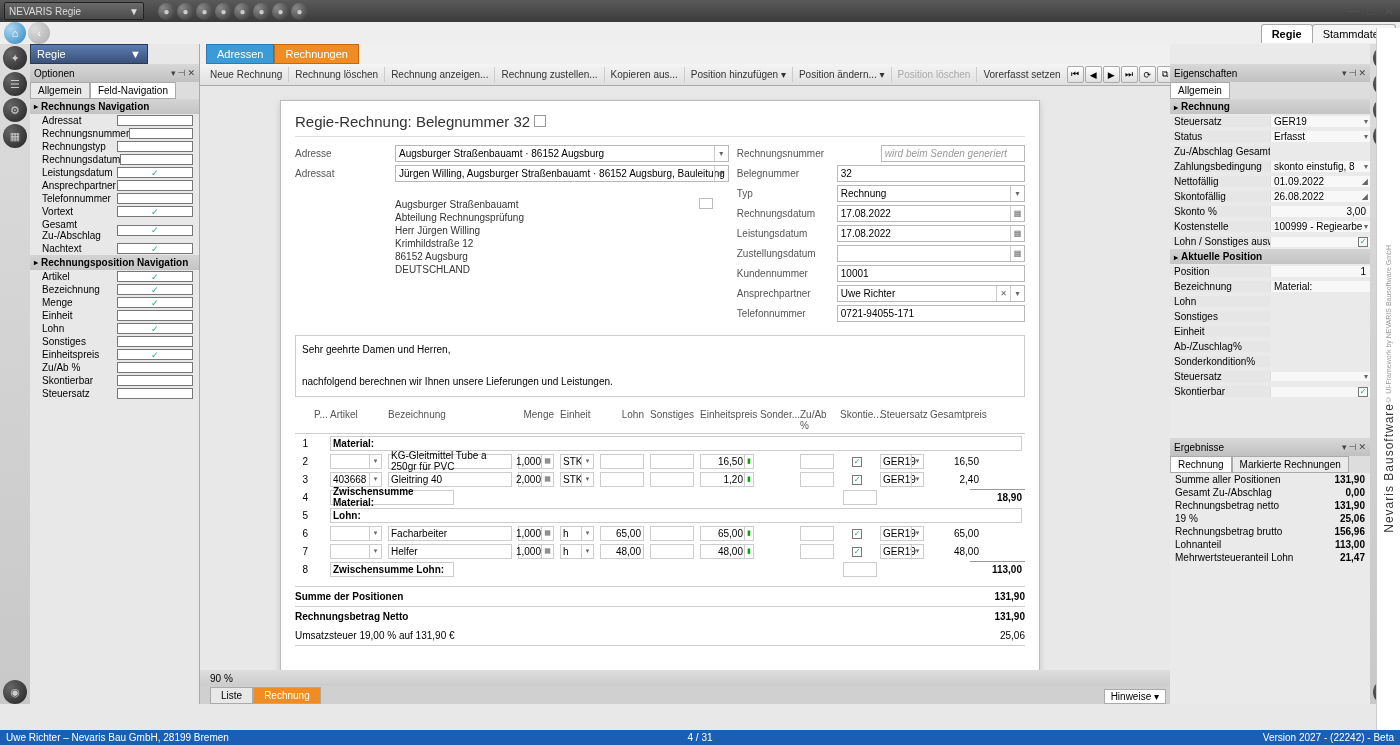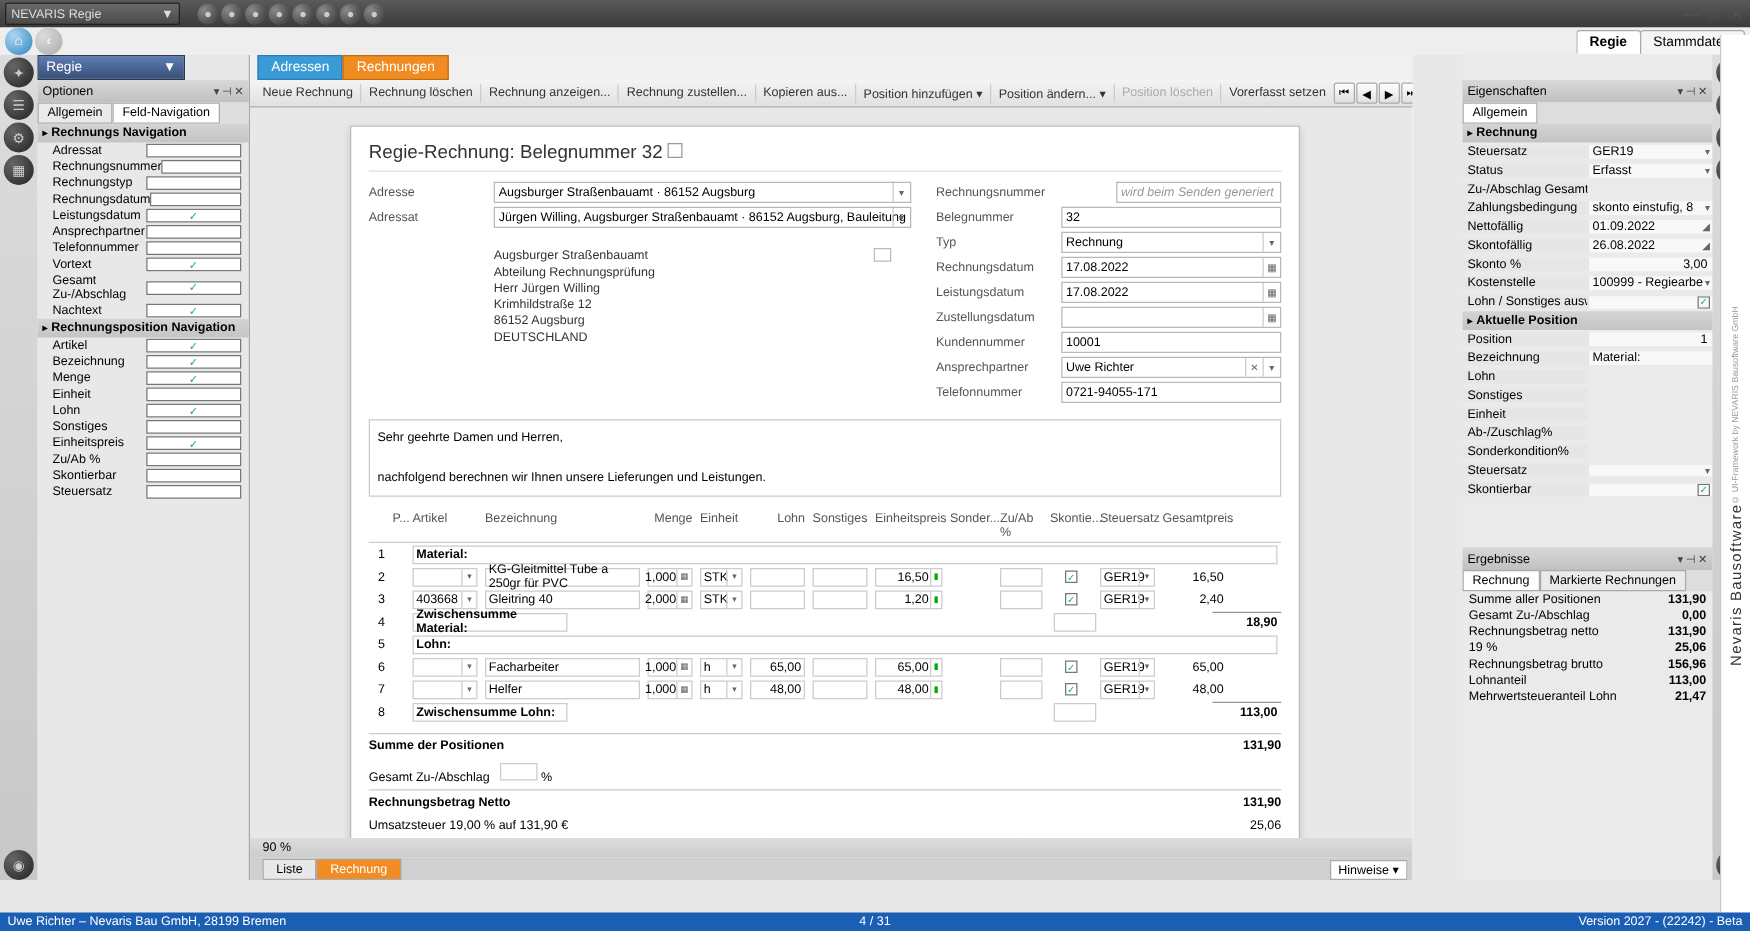--- a/index.html
+++ b/index.html
@@ -38,21 +38,21 @@
 .toolbar{height:22px;background:linear-gradient(#f4f4f4,#e0e0e0);border-bottom:1px solid #aaa;display:flex;align-items:center;padding:0 4px;gap:0;}
 .tbtn{padding:2px 6px;font-size:10px;color:#333;cursor:pointer;white-space:nowrap;}
 .tbtn.disabled{color:#aaa;}
 .tbtn:not(:first-child){border-left:1px solid #ccc;}
 .pager{margin-left:auto;display:flex;gap:1px;}
 .pager span{width:17px;height:17px;border:1px solid #aaa;background:linear-gradient(#fff,#e0e0e0);display:inline-flex;align-items:center;justify-content:center;font-size:9px;border-radius:2px;}
 .watermark-area{flex:1;background:#e8e8e8;position:relative;overflow:auto;}
 .doc{position:absolute;left:80px;top:14px;width:760px;background:#fff;border:1px solid #bbb;box-shadow:0 2px 6px rgba(0,0,0,0.15);padding:12px 14px 18px;}
 .doc-title{font-size:15px;color:#333;padding-bottom:6px;border-bottom:1px solid #ddd;}
 .pop-icon{display:inline-block;width:12px;height:12px;border:1px solid #999;margin-left:4px;position:relative;}
-.form-2col{display:flex;gap:20px;margin-top:8px;}
+.form-2col{display:flex;gap:8px;margin-top:8px;}
 .col{flex:1;}
 .frow{display:flex;align-items:center;margin-bottom:3px;font-size:10px;}
 .frow label{width:100px;color:#555;}
 .finput{flex:1;height:17px;border:1px solid #b8b8b8;background:#fff;padding:0 3px;font-size:10px;display:flex;align-items:center;position:relative;}
 .finput .dd{position:absolute;right:0;top:0;width:14px;height:15px;border-left:1px solid #ccc;display:flex;align-items:center;justify-content:center;font-size:8px;color:#666;}
 .finput.ro{color:#999;font-style:italic;margin-left:44px;}
 .addrtext{margin-left:100px;font-size:10px;line-height:13px;color:#333;margin-top:16px;width:310px;position:relative;}
 .mail-icon{position:absolute;right:-8px;top:0;width:14px;height:11px;border:1px solid #bbb;}
 .greet{margin-top:10px;border:1px solid #ccc;padding:6px;font-size:10px;line-height:16px;}
 .grid{margin-top:10px;font-size:10px;}
@@ -83,21 +83,21 @@
 .trow{display:flex;justify-content:space-between;padding:4px 0;}
 .trow.bold{font-weight:bold;}
 .tline{border-top:1px solid #ccc;}
 .smallinput{width:30px;height:14px;border:1px solid #ccc;display:inline-block;}
 .zoom-row{height:16px;background:linear-gradient(#ddd,#ccc);display:flex;align-items:center;padding-left:10px;font-size:10px;}
 .bottom-tabs{height:18px;background:#d0d0d0;display:flex;align-items:flex-end;}
 .btab{padding:2px 10px;border:1px solid #aaa;background:#e8e8e8;font-size:10px;}
 .btab.orange{background:#f08c22;color:#fff;}
 .hinweise{margin-left:auto;margin-right:4px;border:1px solid #aaa;background:#fff;padding:1px 6px;font-size:10px;display:flex;align-items:center;}
 .right-rail{width:30px;background:linear-gradient(#dcdcdc,#c8c8c8);display:flex;flex-direction:column;align-items:center;padding-top:2px;gap:2px;}
-.right-panels{width:200px;background:#eaeaea;display:flex;flex-direction:column;margin-left:40px;}
+.right-panels{width:200px;background:#eaeaea;display:flex;flex-direction:column;}
 .rpanel-head{background:linear-gradient(#d8d8d8,#c0c0c0);height:18px;display:flex;align-items:center;justify-content:space-between;padding:0 4px;font-size:10px;}
 .rgroup-head{background:linear-gradient(#d4d4d4,#c4c4c4);padding:2px 4px;font-size:10px;font-weight:bold;}
 .rgroup-head::before{content:"▸";margin-right:3px;font-size:8px;}
 .prow{display:flex;align-items:center;font-size:10px;height:15px;}
 .prow .pl{width:100px;padding-left:4px;background:#e6e6e6;overflow:hidden;white-space:nowrap;}
 .prow .pv{flex:1;background:#f8f8f8;padding-left:3px;border-left:1px solid #ddd;display:flex;align-items:center;justify-content:space-between;padding-right:2px;white-space:nowrap;overflow:hidden;}
 .prow .pv.num{justify-content:flex-end;padding-right:4px;}
 .ptab-row{display:flex;background:#ddd;}
 .ptabx{padding:2px 7px;border:1px solid #aaa;background:#eaeaea;font-size:10px;}
 .ptabx.active{background:#fff;}
@@ -595,24 +595,20 @@
                 <span class="c-gp zwsum"><b>113,00</b></span>
               </div>
             </div>
         </div>
 
         <div class="totals">
           <div class="trow bold tline">
               <span>Summe der Positionen</span>
               <span>131,90</span>
             </div>
-          <div class="trow">
-              <span><span>Gesamt Zu-/Abschlag</span> &nbsp;&nbsp;<span class="smallinput"></span> <span>%</span></span>
-              <span></span>
-            </div>
           <div class="trow bold tline">
               <span>Rechnungsbetrag Netto</span>
               <span>131,90</span>
             </div>
           <div class="trow">
               <span>Umsatzsteuer 19,00 % auf 131,90 €</span>
               <span>25,06</span>
             </div>
           <div class="trow bold tline"></div>
         </div>

